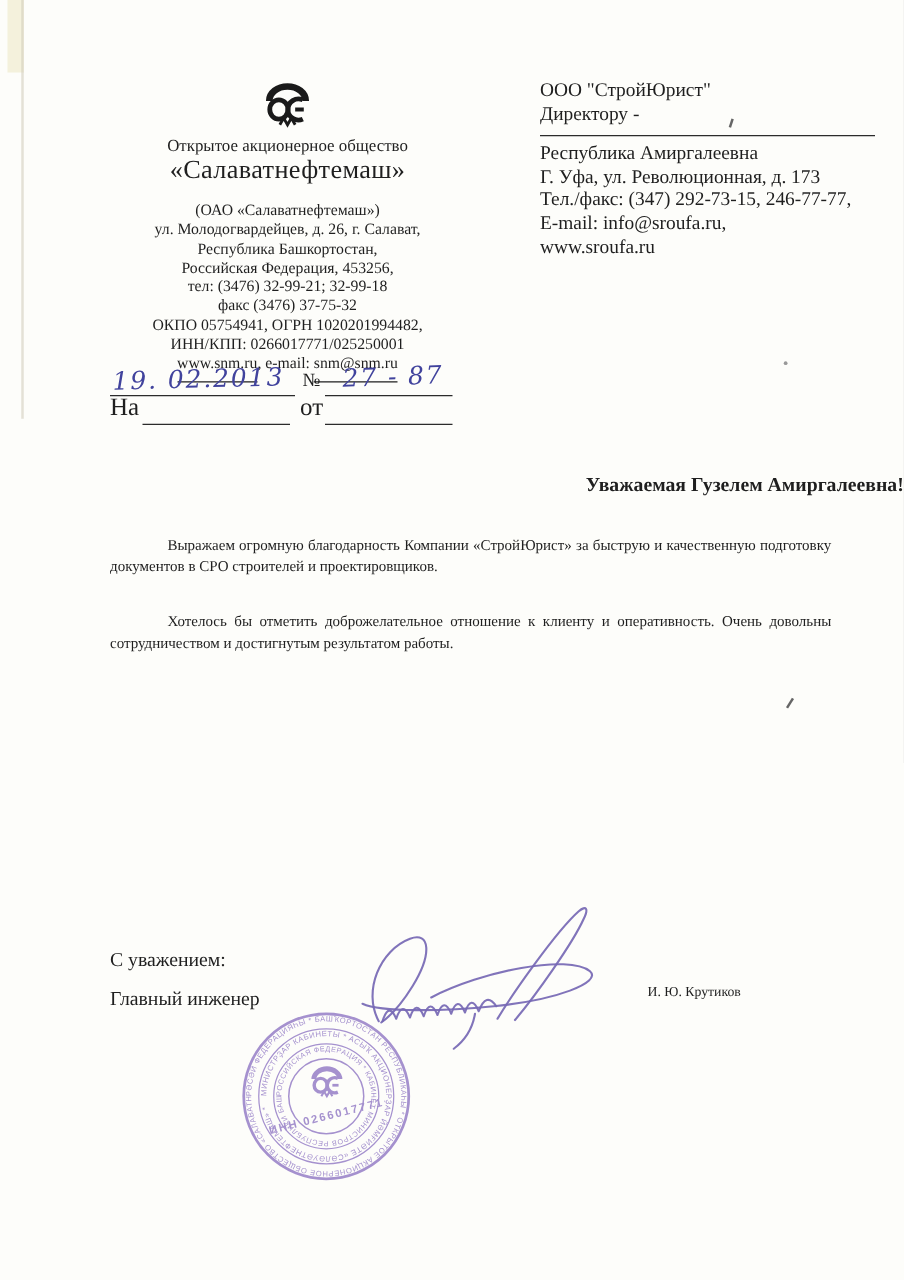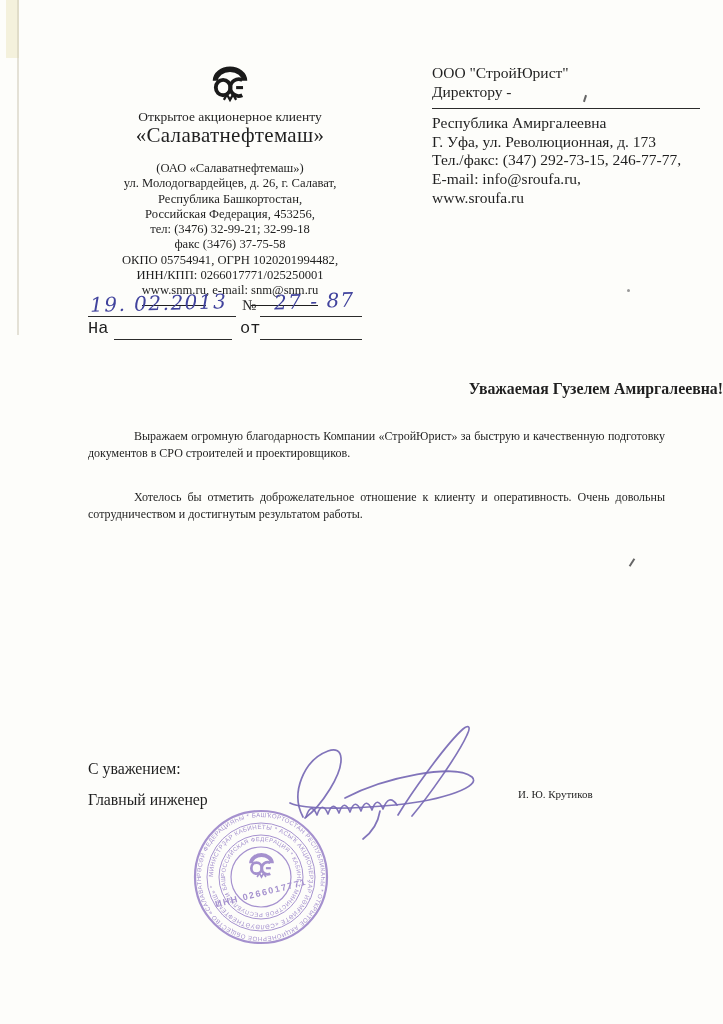--- a/index.html
+++ b/index.html
@@ -24,21 +24,21 @@
   .speck.s3{left:631px;top:558px;width:2px;height:9px;transform:rotate(32deg);}
   
   .letterhead{position:absolute;left:85px;top:60px;width:290px;text-align:center;}
   .logo{display:block;margin:0 auto 2px auto;}
   .org-type{font-size:13.5px;line-height:17px;}
   .org-name{font-size:21px;line-height:20px;letter-spacing:.3px;}
   .lh-address{margin-top:16px;font-size:12.6px;line-height:15.3px;}
   .uline{border-bottom:1px solid var(--text-ink);padding-bottom:8px;}
   
   .ref1{position:absolute;left:88px;top:291px;width:276px;height:26px;}
-  .ref2{position:absolute;left:88px;top:321px;width:276px;height:19px;font-size:17px;font-family:Liberation Mono, monospace;}
+  .ref2{position:absolute;left:88px;top:321px;width:276px;height:19px;font-size:20px;}
   .hline{position:absolute;bottom:0;border-bottom:1.5px solid #2b2b2b;}
   .ref1 .u1{left:0;width:148px;}
   .ref1 .u2{left:172px;width:102px;}
   .ref2 .u3{left:26px;width:118px;}
   .ref2 .u4{left:172px;width:102px;}
   .hw{
     font-family:"DejaVu Serif","Liberation Serif",serif;font-style:italic;
     color:var(--handwriting-ink);font-size:20px;letter-spacing:1.5px;
   }
   .hw-date{position:absolute;left:2px;bottom:2px;transform:rotate(-1.5deg);}
@@ -85,29 +85,29 @@
   <div class="letterhead">
     <svg class="logo" width="46" height="46" viewBox="0 0 60 56">
       <g fill="none" stroke="#1a1a1a">
         <path d="M11,25 A19,15 0 0 1 49,25" stroke-width="7"></path>
         <ellipse cx="21" cy="34" rx="9.5" ry="10" stroke-width="5"></ellipse>
         <path d="M46,24 A11,11 0 1 0 46,44" stroke-width="5"></path>
         <path d="M38,34 h9" stroke-width="4"></path>
         <path d="M22,50 l4,-7 4,7 4,-7 4,7" stroke-width="3"></path>
       </g>
     </svg>
-    <div class="org-type">Открытое акционерное клиенту</div>
+    <div class="org-type">Открытое акционерное общество</div>
     <div class="org-name">«Салаватнефтемаш»</div>
     <div class="lh-address">
       <div>(ОАО «Салаватнефтемаш»)</div>
       <div>ул. Молодогвардейцев, д. 26, г. Салават,</div>
       <div>Республика Башкортостан,</div>
       <div>Российская Федерация, 453256,</div>
       <div>тел: (3476) 32-99-21; 32-99-18</div>
-      <div>факс (3476) 37-75-58</div>
+      <div>факс (3476) 37-75-32</div>
       <div>ОКПО 05754941, ОГРН 1020201994482,</div>
       <div>ИНН/КПП: 0266017771/025250001</div>
       <div>
         <span class="uline">www.snm.ru</span><span>, e-mail: </span><span class="uline">snm@snm.ru</span>
       </div>
     </div>
   </div>
 
   <div class="ref1">
     <span class="hline u1"></span>

